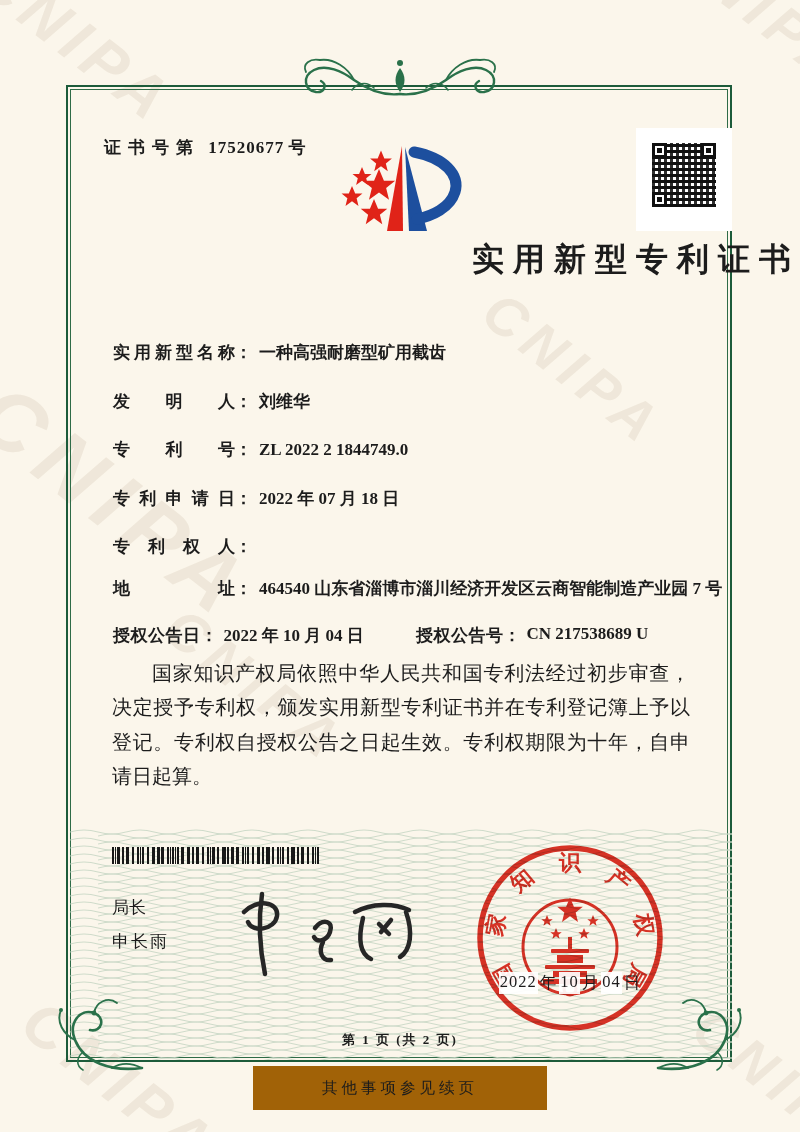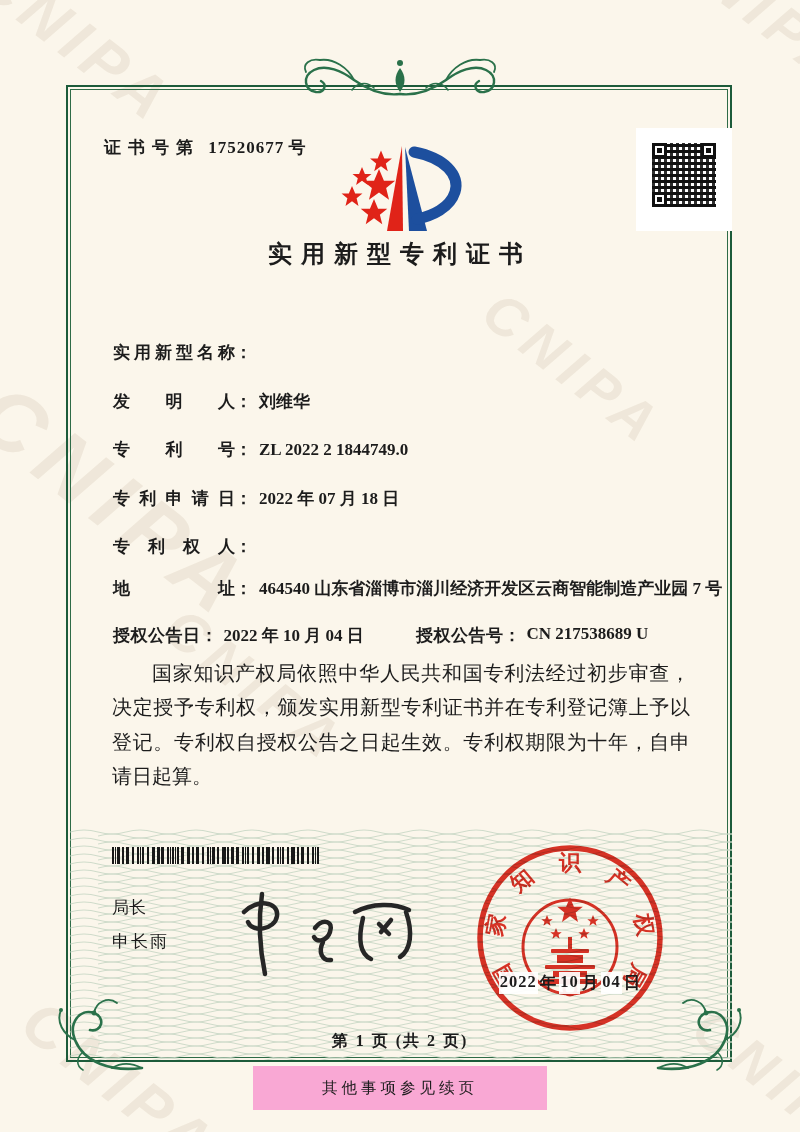--- a/index.html
+++ b/index.html
@@ -31,22 +31,22 @@
   .cert-no .sp{letter-spacing:7px;}
   .cert-no .num{letter-spacing:1px;margin-left:4px;}
   .logo{position:absolute;left:318px;top:118px;}
   .qr-box{position:absolute;left:636px;top:128px;width:96px;height:103px;background:#fff;}
   .qr{position:absolute;left:16px;top:15px;width:64px;height:64px;
       background:repeating-linear-gradient(90deg,rgba(17,17,17,.88) 0 3px,transparent 3px 6px),
                  repeating-linear-gradient(0deg,#111 0 3px,#fff 3px 6px);}
   .finder{position:absolute;width:15px;height:15px;border:3px solid #111;background:#fff;box-sizing:border-box;}
   .finder::after{content:"";position:absolute;left:2px;top:2px;width:5px;height:5px;background:#111;}
   .f-tl{left:0;top:0}.f-tr{right:0;top:0}.f-bl{left:0;bottom:0}
-  .title{position:absolute;left:0;top:238px;width:800px;text-align:center;
-         font-size:24px;font-weight:700;letter-spacing:9px;}
+  .title{position:absolute;left:0;top:238px;width:800px;text-align:right;
+         font-size:32px;font-weight:700;letter-spacing:9px;}
   
   .row{position:absolute;left:113px;display:flex;font-size:17px;font-weight:600;line-height:1.55;}
   .row .lbl{width:122px;text-align:justify;text-align-last:justify;flex:0 0 auto;}
   .row .col{flex:0 0 auto;}
   .row .val{margin-left:7px;}
   .r0{top:340px}.r1{top:389px}.r2{top:437px}.r3{top:486px}.r4{top:534px}
   .r5{top:576px}.r5 .val{width:478px;}
   .grant{position:absolute;top:624px;left:113px;width:620px;display:flex;font-size:17px;font-weight:600;}
   .grant .glbl{letter-spacing:.5px;}
   .grant .g2{position:absolute;left:303px;display:flex;}
@@ -61,27 +61,27 @@
                        repeating-linear-gradient(90deg,#181818 0 1px,transparent 1px 7px),
                        repeating-linear-gradient(90deg,transparent 0 3px,#181818 3px 4px,transparent 4px 11px);}
   .sig-title{position:absolute;left:112px;top:896px;font-family:Liberation Serif, serif;
              font-size:17px;font-weight:500;}
   .sig-name{position:absolute;left:112px;top:930px;font-family:"Liberation Sans","DejaVu Sans",sans-serif;
             font-size:17px;font-weight:500;letter-spacing:2px;}
   .sig-hand{position:absolute;left:222px;top:882px;}
   
   .seal{position:absolute;left:473px;top:841px;mix-blend-mode:multiply;}
   .seal-date{position:absolute;left:470px;top:972px;width:200px;display:flex;justify-content:center;
-             font-size:16.5px;font-weight:700;letter-spacing:1px;}
+             font-size:16.5px;font-weight:400;letter-spacing:1px;}
   .seal-date .d-num{background:rgba(255,255,255,.92);padding:0 1px;}
   .seal-date span{margin:0 1px;}
   
   .page-num{position:absolute;left:0;top:1031px;width:800px;text-align:center;
-            font-size:16px;font-weight:600;letter-spacing:2px;}
-  .cont-box{position:absolute;left:253px;top:1066px;width:294px;height:44px;background:#f9a8d4;
+            font-size:13px;font-weight:600;letter-spacing:2px;}
+  .cont-box{position:absolute;left:253px;top:1066px;width:294px;height:44px;background:#a16207;
             display:flex;align-items:center;justify-content:center;}
   .cont-box span{font-size:15.5px;font-weight:500;letter-spacing:4px;}
 </style>
 </head>
 <body>
 
 <div class="page">
 
   <span class="wm wm1">CNIPA</span>
   <span class="wm wm2">CNIPA</span>
@@ -168,20 +168,21 @@
       <span class="finder f-tr"></span>
       <span class="finder f-bl"></span>
     </div>
   </div>
 
   <div class="title">实用新型专利证书</div>
 
   <div class="row r0">
     <span class="lbl">实用新型名称</span>
       <span class="col">：</span>
+      <span class="val">一种高强耐磨型矿用截齿</span>
   </div>
   <div class="row r1">
     <span class="lbl">发明人</span>
       <span class="col">：</span>
       <span class="val">刘维华</span>
   </div>
   <div class="row r2">
     <span class="lbl">专利号</span>
       <span class="col">：</span>
       <span class="val">ZL 2022 2 1844749.0</span>

